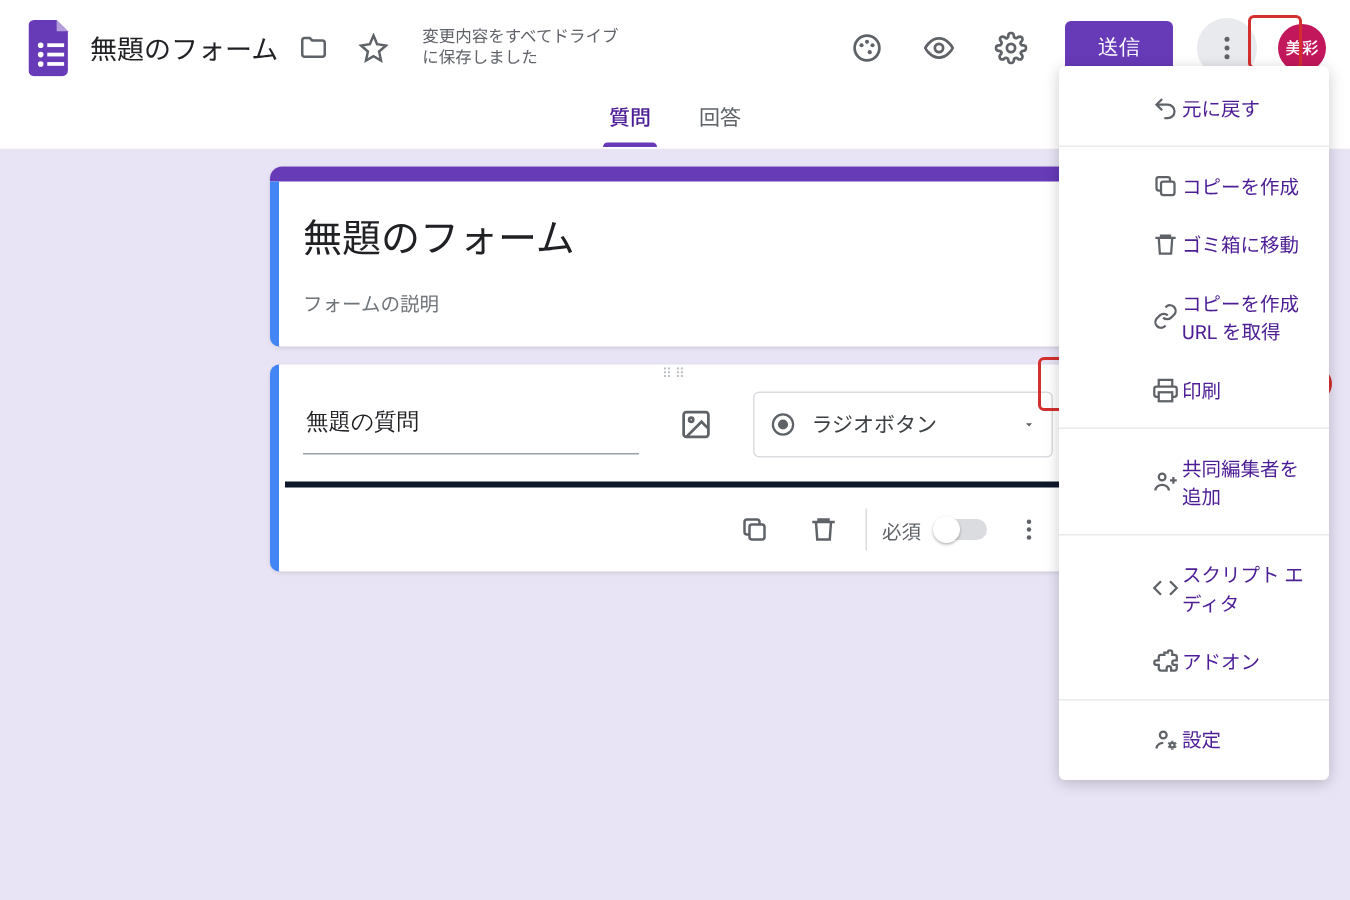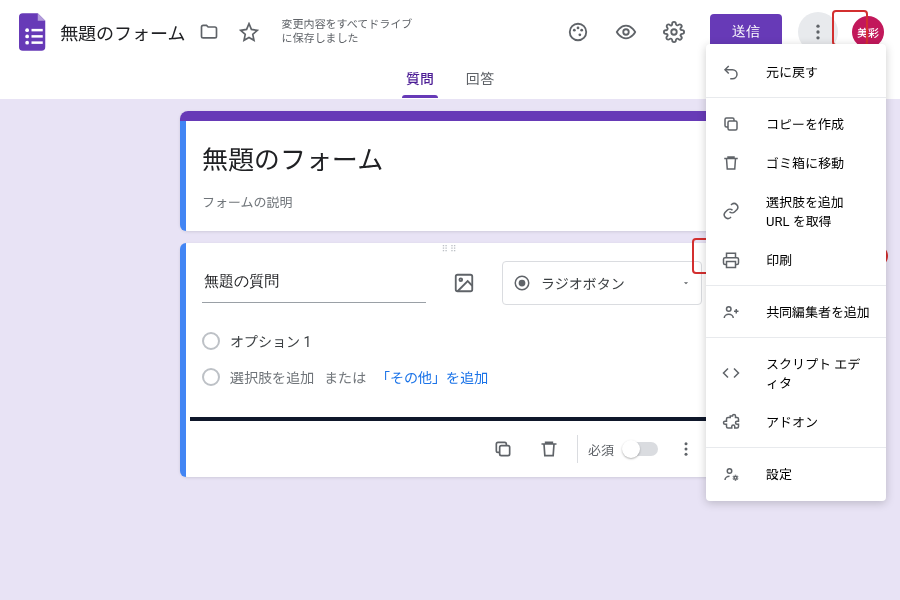--- a/index.html
+++ b/index.html
@@ -45,21 +45,21 @@
   .add-opt { color:#70757a; }
   .or { color:#70757a; }
   .other-link { color:#1a73e8; }
 
   .q-footer { border-top:4px solid #0f172a; margin: 16px 10px 0; padding: 10px 6px 10px; display:flex; align-items:center; justify-content:flex-end; gap:10px; color:#5f6368; font-size:13px; }
   .divider-v { width:1px; height:28px; background:#dadce0; }
   .switch { width:34px; height:14px; background:#dadce0; border-radius:10px; position:relative; }
   .switch::after { content:""; width:18px; height:18px; border-radius:50%; background:#fff; box-shadow:0 1px 2px rgba(0,0,0,.3); position:absolute; top:-2px; left:-2px; }
 
   .menu { position:absolute; top:44px; right:14px; width:180px; background:#fff; border-radius:4px; box-shadow: 0 2px 10px rgba(0,0,0,.2); padding:8px 0; z-index:10; }
-  .menu-item { display:flex; align-items:center; gap:26px; padding: 10px 16px; font-size:13px; color:#000000; cursor:pointer; }
+  .menu-item { display:flex; align-items:center; gap:2px; padding: 10px 16px; font-size:13px; color:#4c1d95; cursor:pointer;margin-left:46px; }
   .menu-item svg { width:18px; height:18px; color:#5f6368; flex-shrink:0; }
   .menu-sep { height:1px; background:#e8eaed; margin:6px 0; }
 
   .callout { position:absolute; border:2px solid #d32f2f; border-radius:4px; pointer-events:none; }
   .callout-1 { top:10px; right:32px; width:36px; height:36px; }
   .callout-2 { top:238px; right:36px; width:172px; height:36px; }
   .callout-num { position:absolute; width:22px; height:22px; border:2px solid #d32f2f; border-radius:50%; color:#d32f2f; font-size:13px; display:flex; align-items:center; justify-content:center; font-weight:500; }
   .callout-num-1 { top:58px; right:22px; }
   .callout-num-2 { top:245px; right:12px; }
 
@@ -159,32 +159,20 @@
             <circle cx="12" cy="12" r="4.5" fill="#5f6368"></circle>
           </svg>
         <span>ラジオボタン</span>
         <span class="chev">
           <svg width="10" height="10" viewBox="0 0 24 24" fill="currentColor">
               <path d="M7 10l5 5 5-5z"></path>
             </svg>
         </span>
       </div>
     </div>
-    <div class="options">
-      <div class="opt-row">
-        <div class="radio-o"></div>
-        <span>オプション 1</span>
-      </div>
-      <div class="opt-row">
-        <div class="radio-o"></div>
-        <span class="add-opt">選択肢を追加</span>
-        <span class="or">または</span>
-        <span class="other-link">「その他」を追加</span>
-      </div>
-    </div>
     <div class="q-footer">
       <div class="icon-btn" style="width:36px;height:36px">
         <svg width="20" height="20" viewBox="0 0 24 24" fill="none" stroke="currentColor" stroke-width="2">
             <rect x="8" y="8" width="12" height="12" rx="2"></rect>
             <path d="M16 8V6a2 2 0 0 0-2-2H6a2 2 0 0 0-2 2v8a2 2 0 0 0 2 2h2"></path>
           </svg>
       </div>
       <div class="icon-btn" style="width:36px;height:36px">
         <svg width="20" height="20" viewBox="0 0 24 24" fill="none" stroke="currentColor" stroke-width="2">
             <path d="M3 6h18M8 6V4h8v2M6 6l1 14h10l1-14"></path>
@@ -224,21 +212,21 @@
     <svg viewBox="0 0 24 24" fill="none" stroke="currentColor" stroke-width="2">
         <path d="M3 6h18M8 6V4h8v2M6 6l1 14h10l1-14"></path>
       </svg>
     <span>ゴミ箱に移動</span>
   </div>
   <div class="menu-item">
     <svg viewBox="0 0 24 24" fill="none" stroke="currentColor" stroke-width="2">
         <path d="M10 13a5 5 0 0 0 7 0l3-3a5 5 0 0 0-7-7l-1 1"></path>
         <path d="M14 11a5 5 0 0 0-7 0l-3 3a5 5 0 0 0 7 7l1-1"></path>
       </svg>
-    <span>選択肢を追加 URL を取得</span>
+    <span>コピーを作成 URL を取得</span>
   </div>
   <div class="menu-item">
     <svg viewBox="0 0 24 24" fill="none" stroke="currentColor" stroke-width="2">
         <path d="M6 9V3h12v6M6 18H4a2 2 0 0 1-2-2v-5a2 2 0 0 1 2-2h16a2 2 0 0 1 2 2v5a2 2 0 0 1-2 2h-2"></path>
         <rect x="6" y="14" width="12" height="8"></rect>
       </svg>
     <span>印刷</span>
   </div>
   <div class="menu-sep"></div>
   <div class="menu-item">

